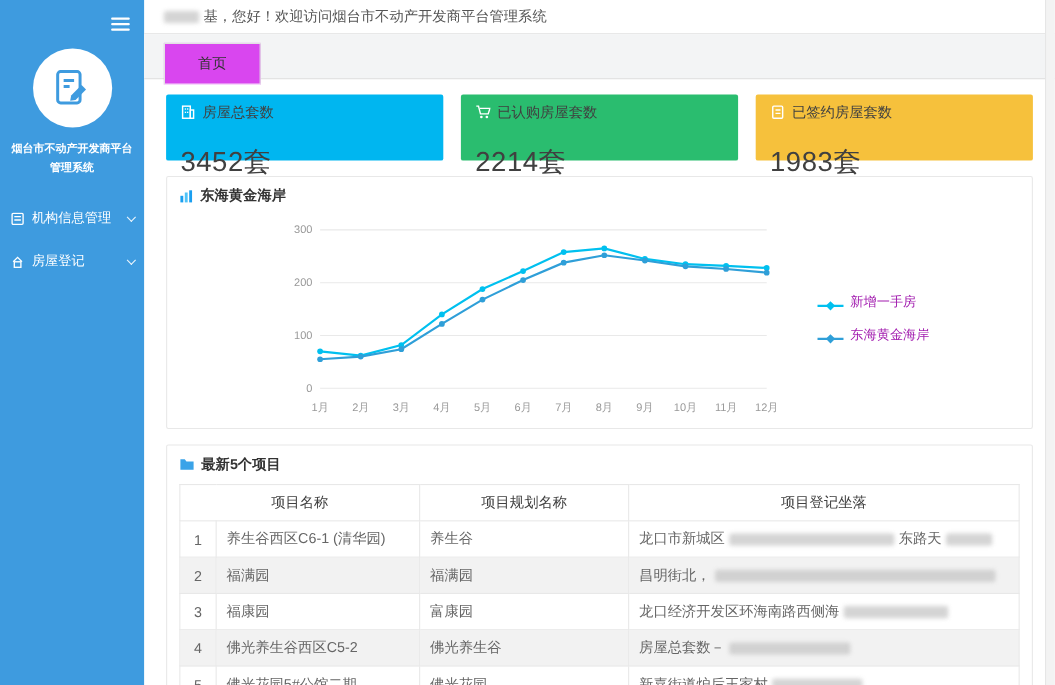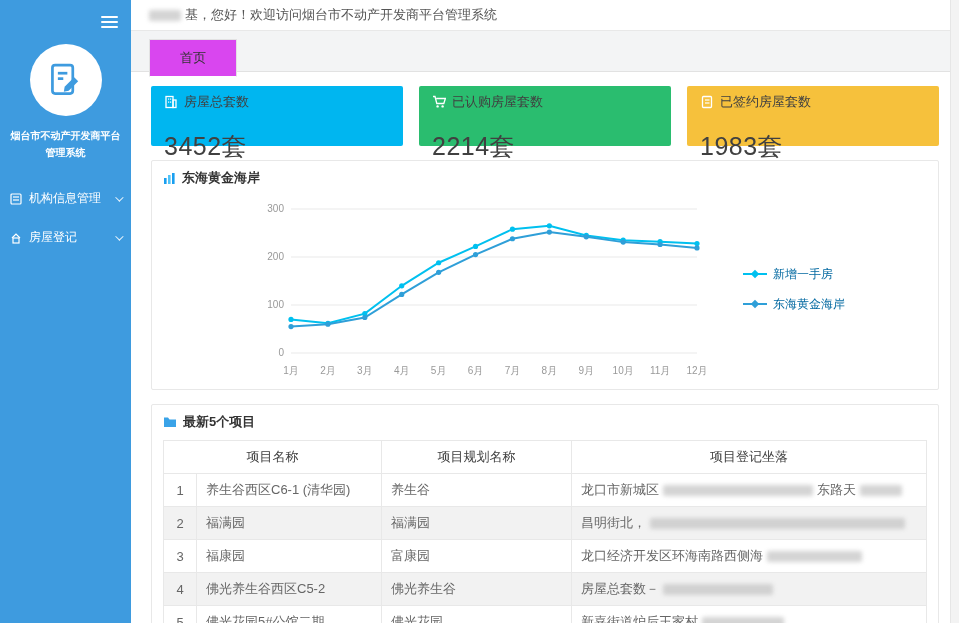--- a/index.html
+++ b/index.html
@@ -30,21 +30,21 @@
   .stats{display:flex;gap:16px}
   .stat-card{flex:1;height:60px;color:#404040;padding:7px 13px;border-radius:2px}
   .stat-label{font-size:13px;display:flex;align-items:center;gap:6px}
   .stat-value{font-size:25px;margin-top:19px;letter-spacing:.5px}
 
   
   .panel{border:1px solid #e8e8e8;margin-top:14px;border-radius:2px;background:#fff}
   .panel-header{display:flex;align-items:center;gap:6px;padding:8px 11px;font-size:13px;color:#333;font-weight:bold}
   .chart-body{display:flex;align-items:center;justify-content:center;gap:28px;padding:0 10px 6px}
   .legend{display:flex;flex-direction:column;gap:13px}
-  .legend-item{display:flex;align-items:center;gap:6px;font-size:12px;color:#0369a1;cursor:pointer}
+  .legend-item{display:flex;align-items:flex-end;gap:6px;font-size:12px;color:#a21caf;cursor:pointer}
 
   
   table{border-collapse:collapse;width:calc(100% - 22px);margin:1px 11px 11px;font-size:13px;color:#666;table-layout:fixed}
   th,td{border:1px solid #e8e8e8;padding:7px 9px;overflow:hidden;white-space:nowrap}
   th{font-weight:normal;text-align:center;color:#404040;background:#fff}
   td.num{text-align:center}
   tr.even td{background:#f2f2f2}
 
   .scroll-strip{position:absolute;right:0;top:0;width:9px;height:623px;background:#f3f3f3;border-left:1px solid #e6e6e6}
 </style>

